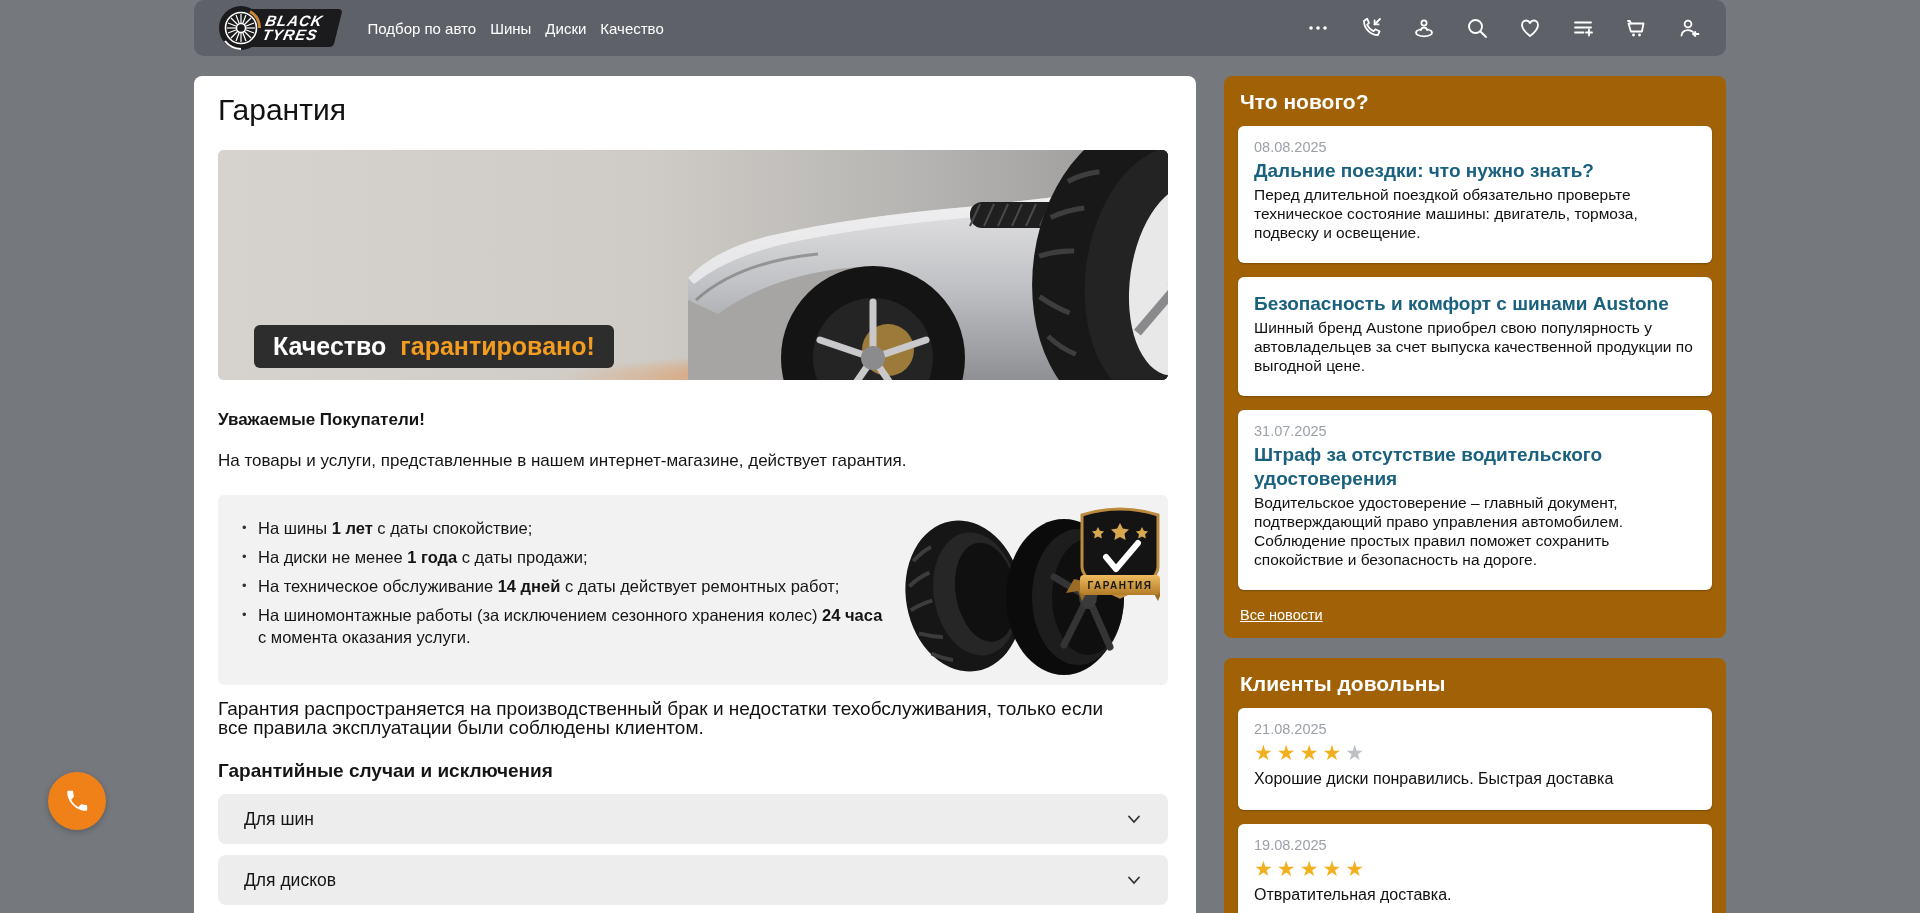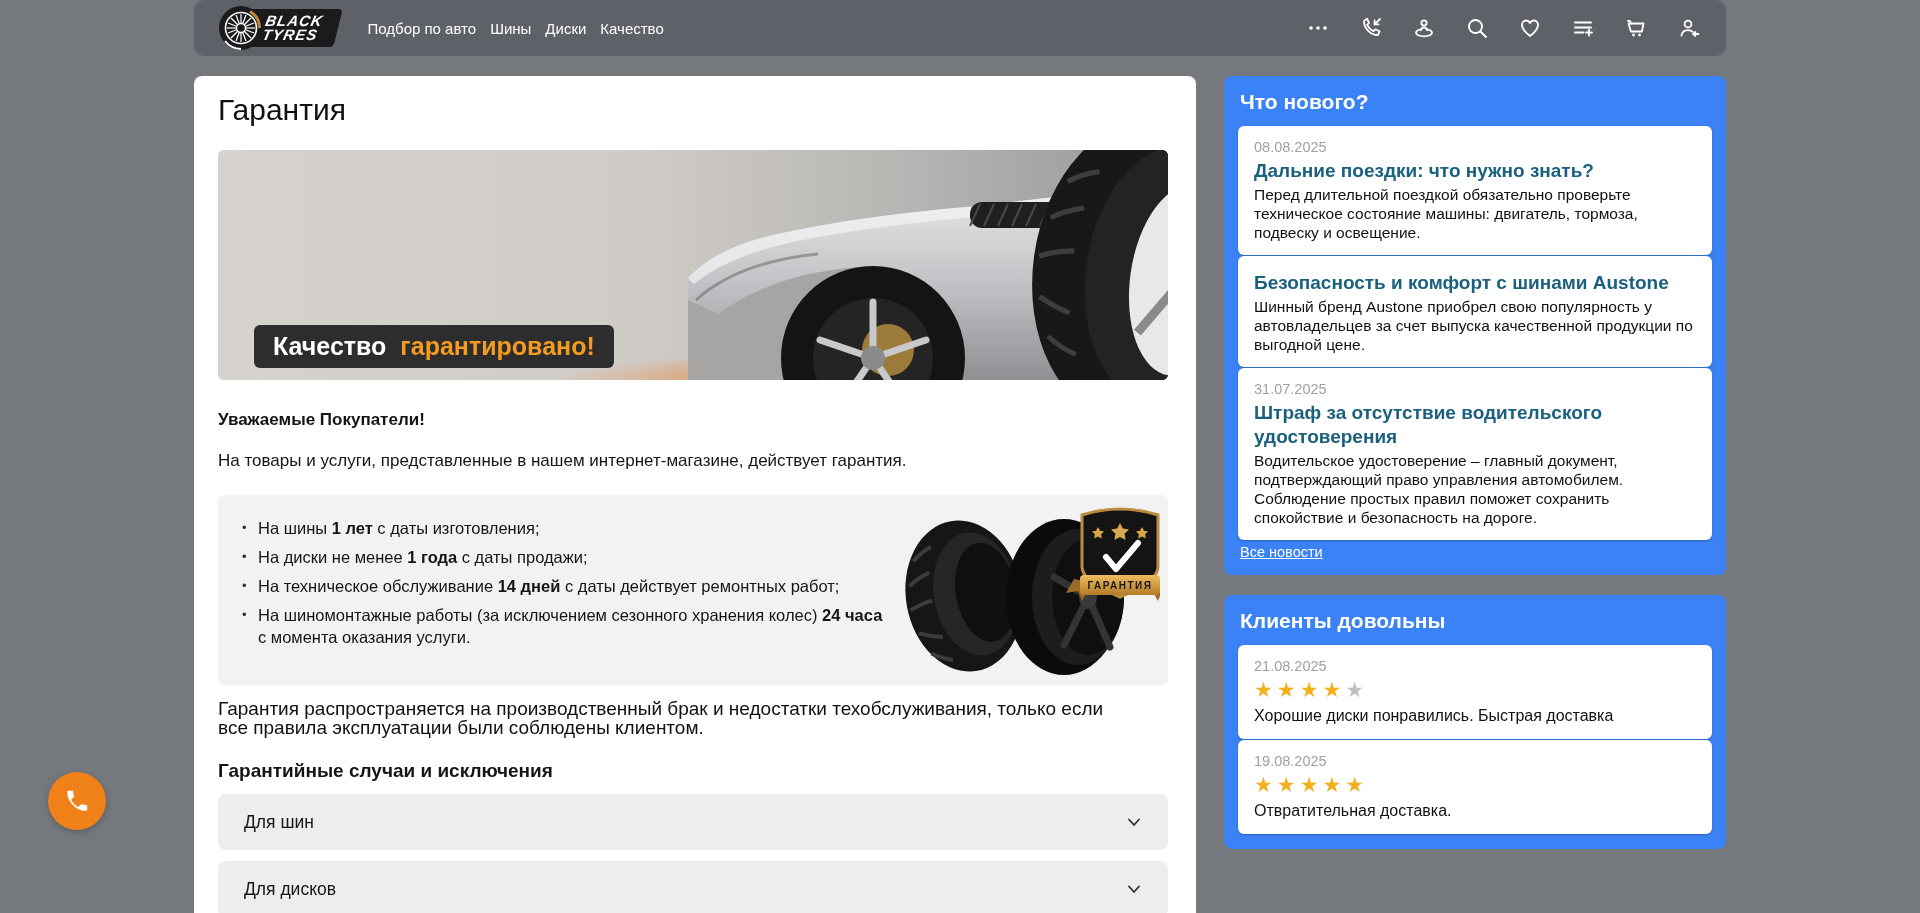--- a/index.html
+++ b/index.html
@@ -56,30 +56,30 @@
   }
   ul.warranty { list-style:none; margin:0; padding:0; width:650px; font-size:16.5px; line-height:22px; }
   ul.warranty li { position:relative; padding-left:24px; margin-bottom:7px; }
   ul.warranty li::before { content:"•"; position:absolute; left:8px; top:0; color:#333; font-size:13px; }
   .tire-art { position:absolute; right:8px; top:6px; }
 
   .note { font-size:19px; line-height:19px; margin-top:14px; width:905px; color:#111; }
   .section-title { font-size:19px; font-weight:700; margin-top:22px; line-height:24px; }
 
   .accordion {
-    margin-top:11px; background:#ededed; border-radius:8px; height:56px;
+    margin-top:11px; background:#ededed; border-radius:8px; height:50px;
     display:flex; align-items:center; justify-content:space-between;
     padding:0 26px; font-size:17.5px; cursor:pointer; color:#161616;
   }
   .accordion .chev { width:16px; height:16px; }
 
   
-  .panel { background:#3b82f6; border-radius:8px; padding:8px 14px 14px; color:#fff; }
+  .panel { background:#a16207; border-radius:8px; padding:8px 14px 14px; color:#fff; }
   .panel-title { font-size:21px; font-weight:700; margin:6px 2px 12px; }
-  .card { background:#fff; border-radius:6px; color:#111; padding:12px 16px 13px; margin-bottom:1px;
+  .card { background:#fff; border-radius:6px; color:#111; padding:12px 16px 21px; margin-bottom:14px;
           box-shadow:0 1px 2px rgba(0,0,0,.25); }
   .card .date { color:#9ba1a7; font-size:14.5px; line-height:18px; }
   .news-title { color:#1a607f; font-weight:700; font-size:19px; line-height:24px; margin-top:3px; cursor:pointer; }
   .news-text { font-size:15.5px; line-height:19px; margin-top:2px; }
   .all-news { display:inline-block; color:#fff; font-size:14.5px; text-decoration:underline; margin:3px 2px 0; cursor:pointer; }
 
   .stars { margin:3px 0 4px; font-size:21px; letter-spacing:4px; line-height:24px; }
   .star.gold { color:#f2b01e; }
   .star.gray { color:#bcc0c4; }
   .review-text { font-size:16px; line-height:20px; }
@@ -270,21 +270,21 @@
           <span class="lw">Качество</span>
           <span class="lo">гарантировано!</span>
         </div>
       </div>
 
       <div class="greeting">Уважаемые Покупатели!</div>
       <div class="intro">На товары и услуги, представленные в нашем интернет-магазине, действует гарантия.</div>
 
       <div class="info-box">
         <ul class="warranty">
-          <li><span>На шины </span><b>1 лет</b><span> с даты изготовления;</span></li>
+          <li><span>На шины </span><b>1 лет</b><span> с даты спокойствие;</span></li>
           <li><span>На диски не менее </span><b>1 года</b><span> с даты продажи;</span></li>
           <li><span>На техническое обслуживание </span><b>14 дней</b><span> с даты действует ремонтных работ;</span></li>
           <li><span>На шиномонтажные работы (за исключением сезонного хранения колес) </span><b>24 часа</b><span> с момента оказания услуги.</span></li>
         </ul>
         <svg class="tire-art" width="258" height="180" viewBox="0 0 258 180">
           <defs>
             <linearGradient id="ribbon" x1="0" y1="0" x2="0" y2="1">
               <stop offset="0" stop-color="#eebc5e"></stop>
                 <stop offset="1" stop-color="#b37c28"></stop>
             </linearGradient>

